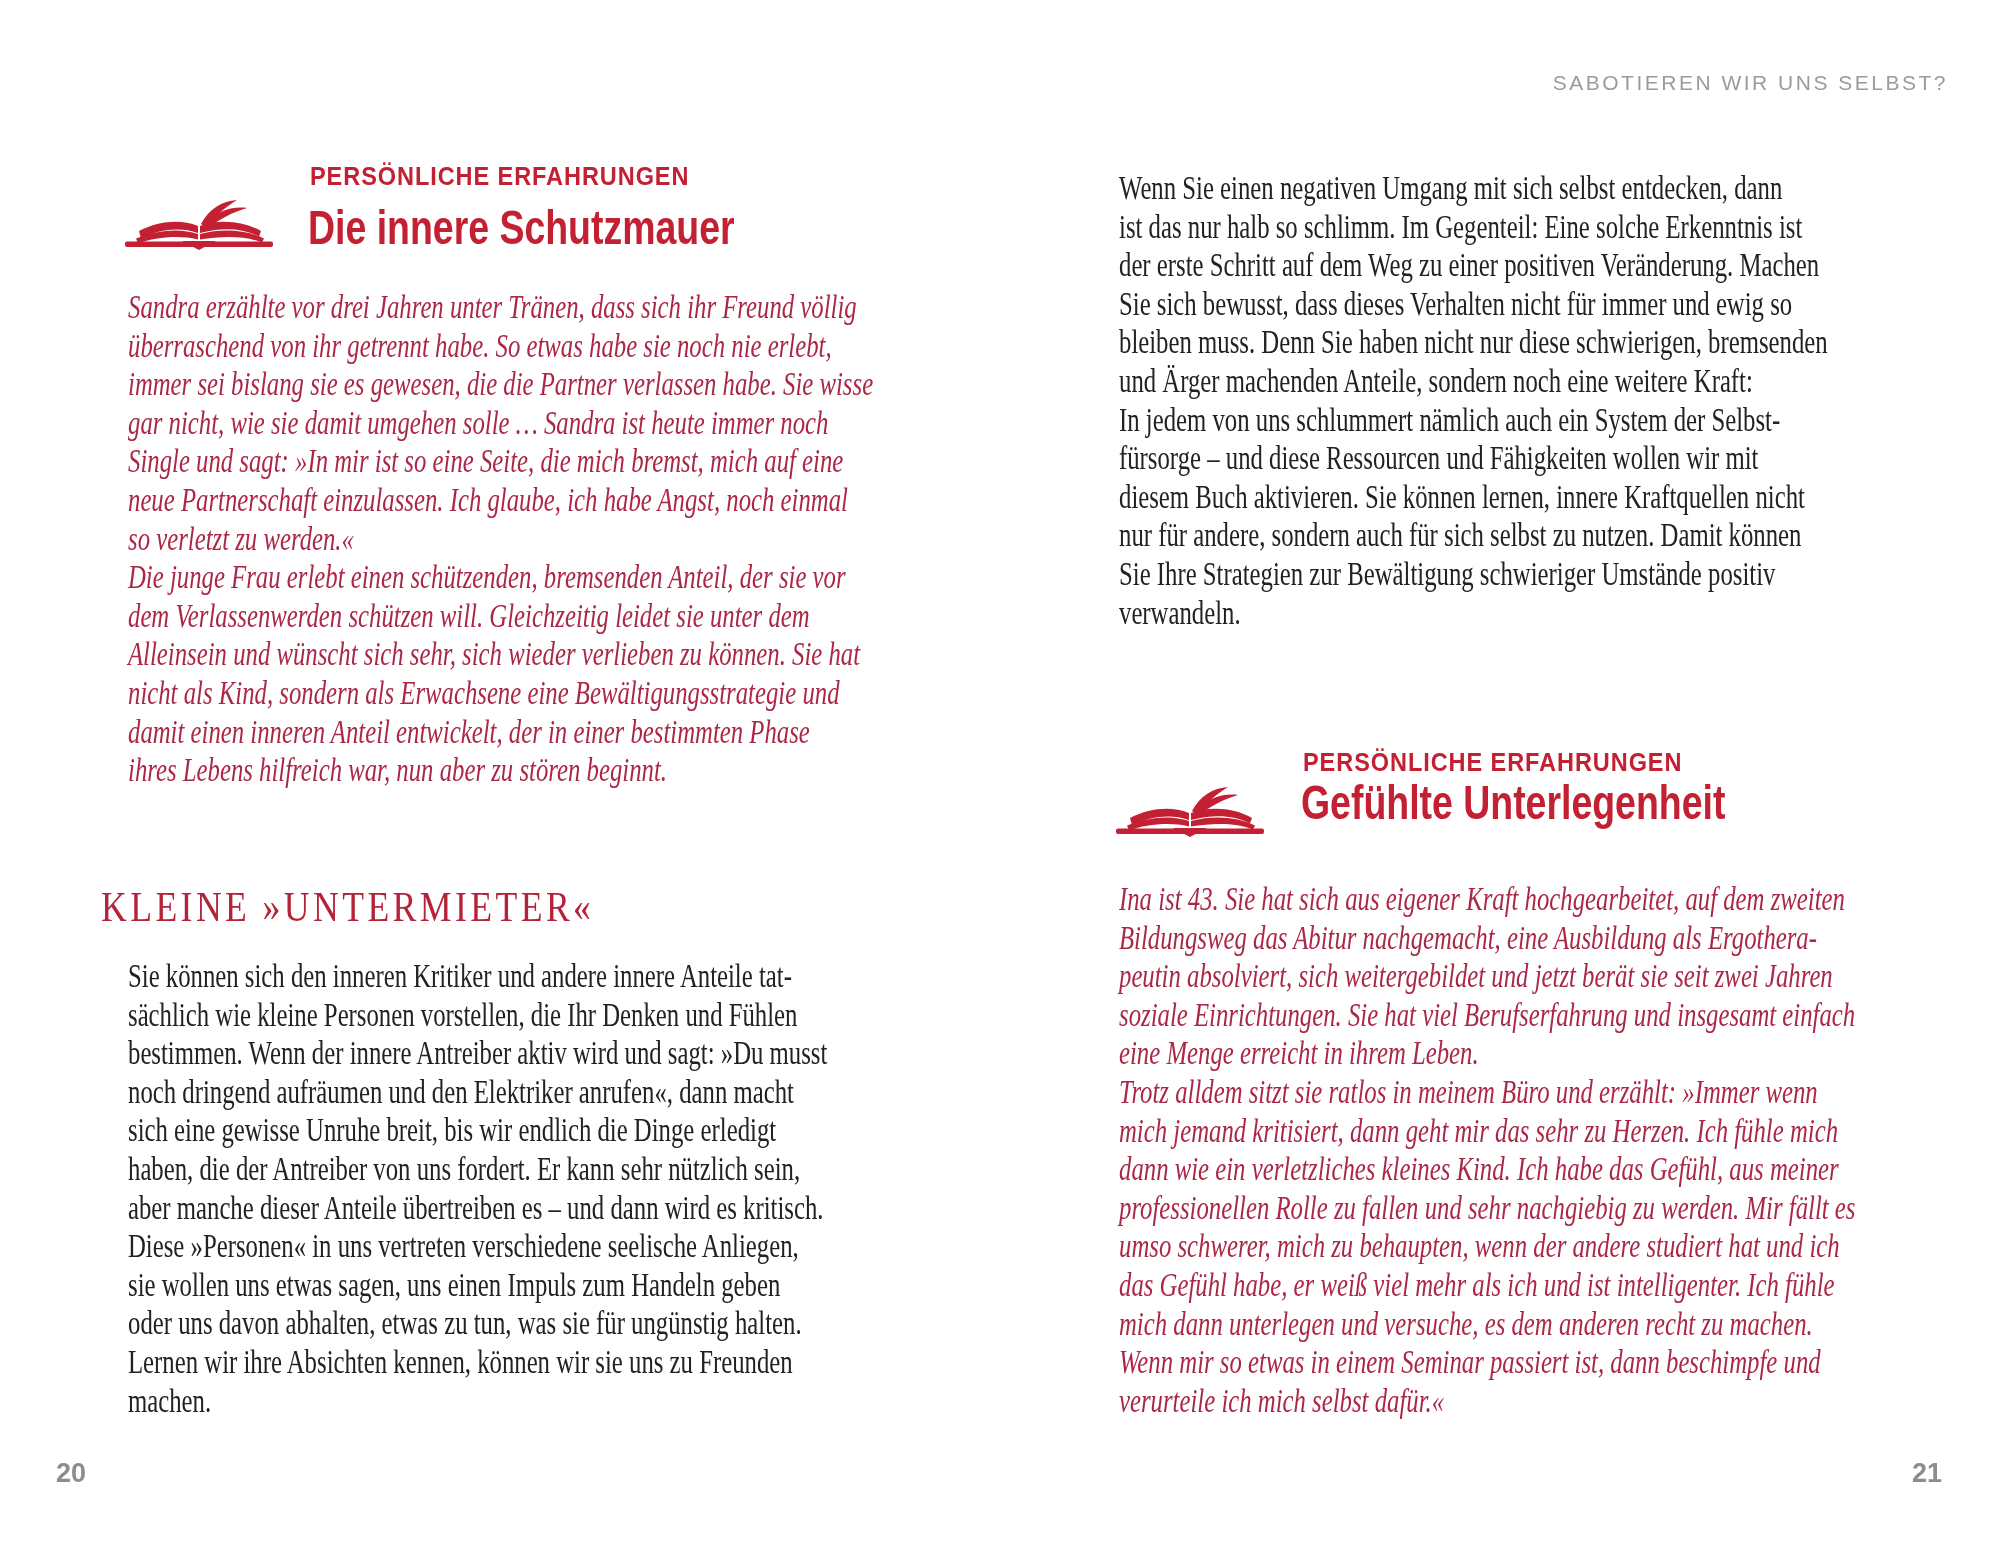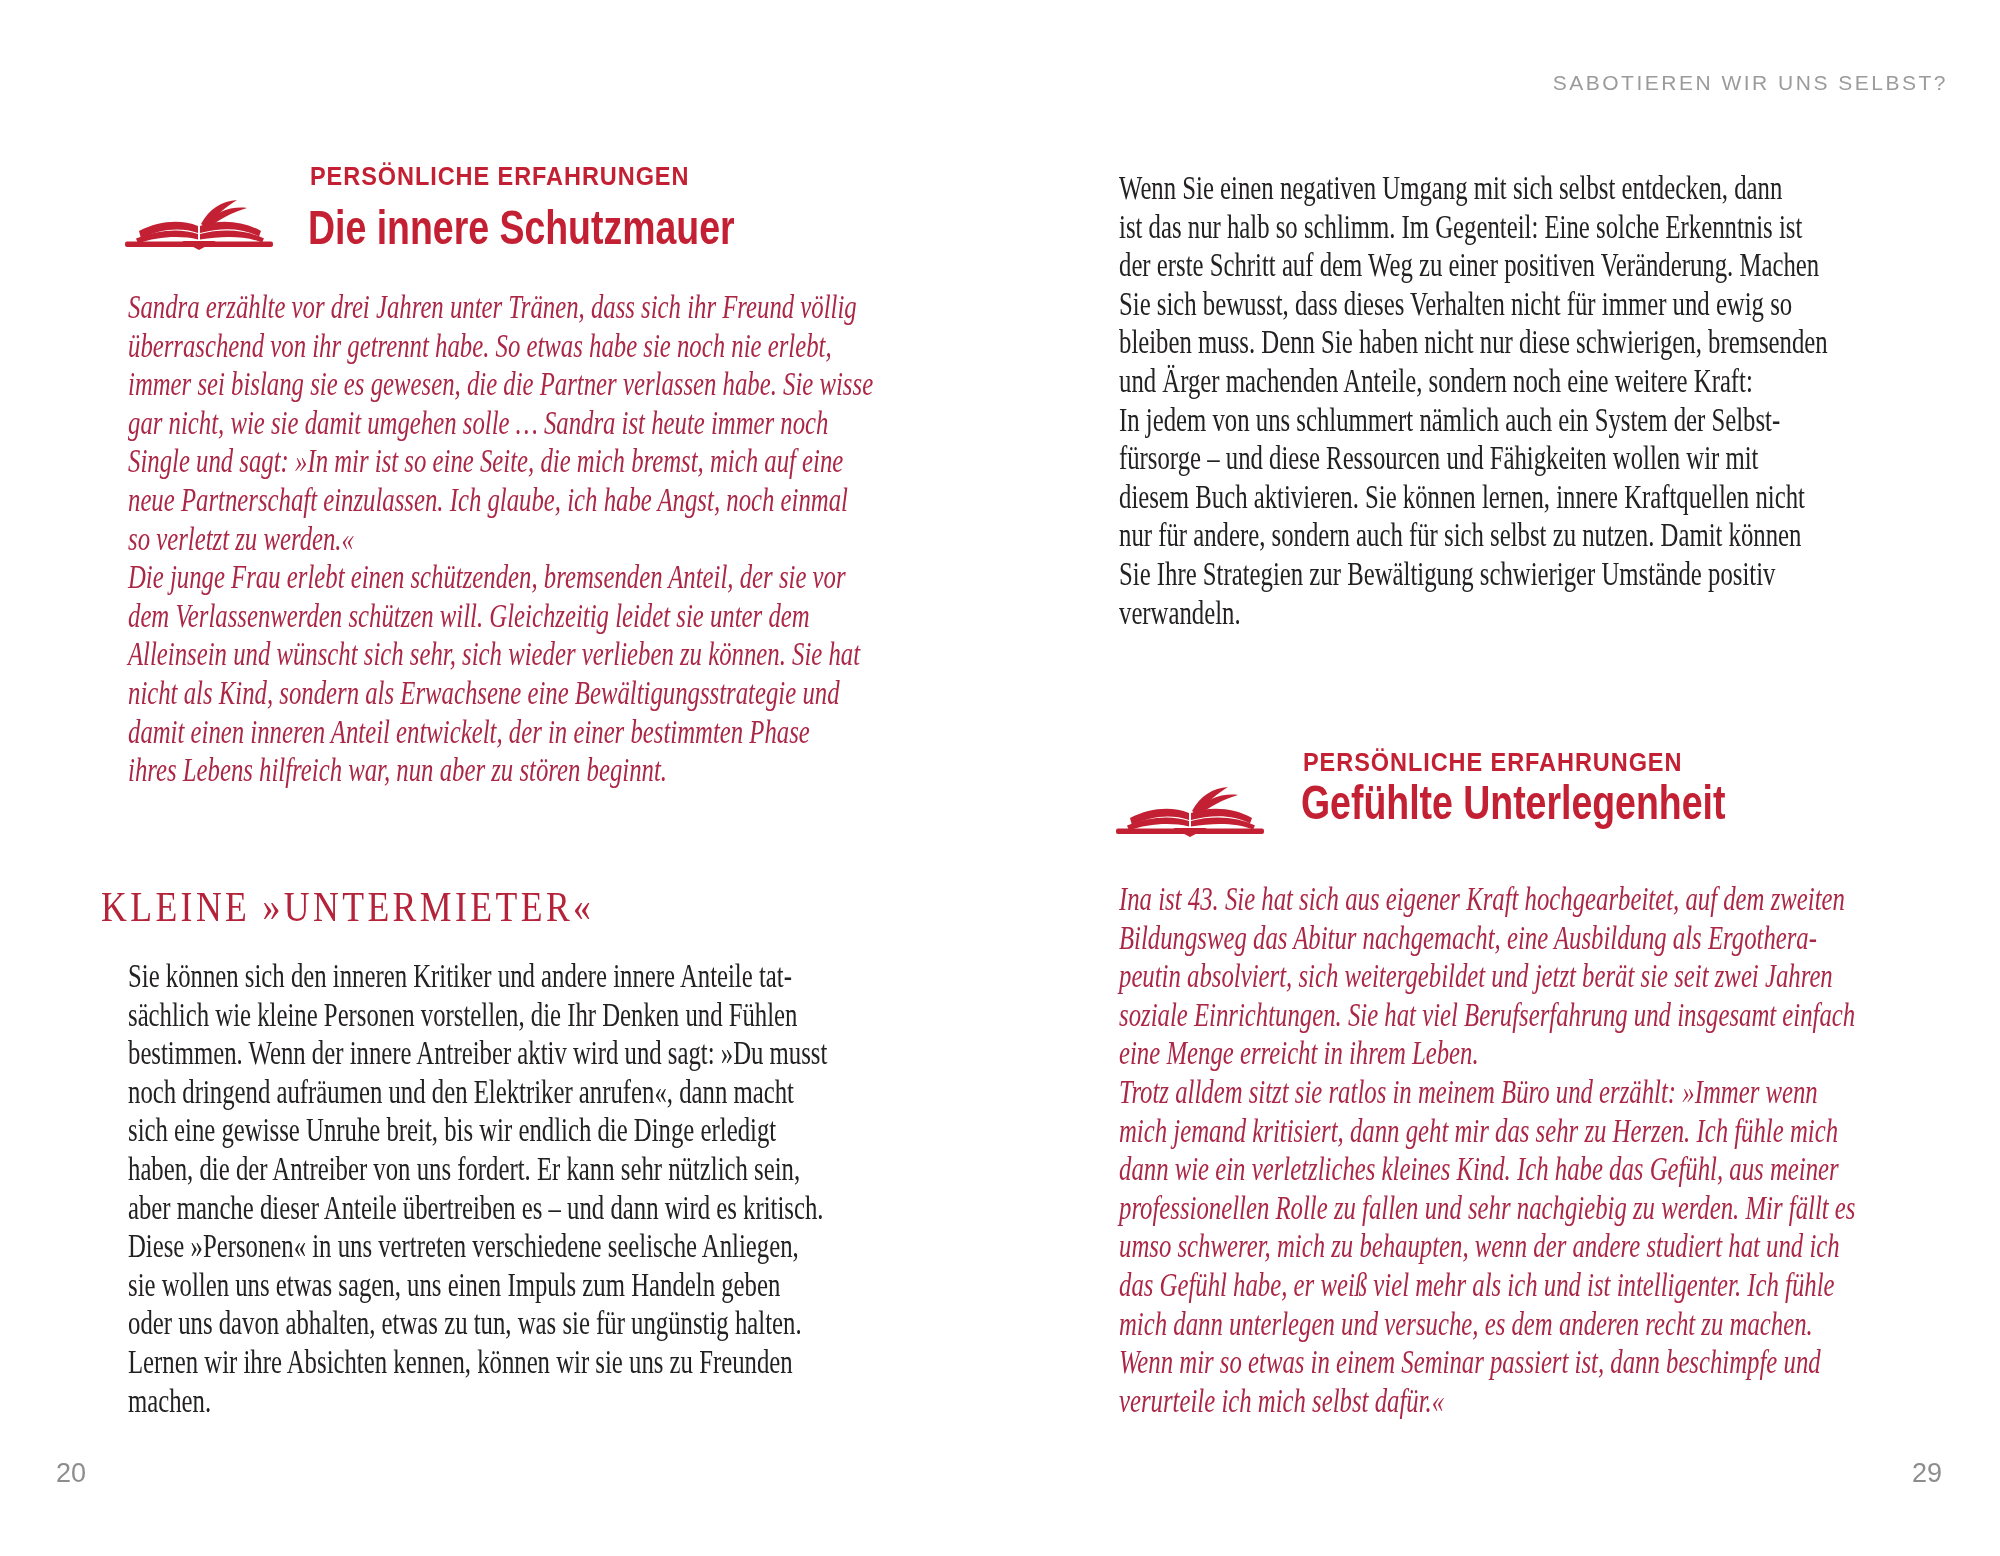--- a/index.html
+++ b/index.html
@@ -39,21 +39,21 @@
   }
   
   .textblock{
     font-size:33px;line-height:38.6px;white-space:pre;
     transform:scaleX(0.75);transform-origin:0 0;
   }
   .roman{color:#232122;}
   .italic{font-style:italic;color:#ab2746;}
   .pagenum{
     font-family:"Liberation Sans","DejaVu Sans",sans-serif;
-    font-size:27px;line-height:1;color:#8d8d8d;white-space:pre;
+    font-size:27px;line-height:1;color:#8d8d8d;white-space:pre;font-weight:bold;
   }
   .book-icon svg{display:block;width:148px;height:50px;}
 </style>
 </head>
 <body>
 
 <div class="spread">
 
   <div class="abs book-icon" style="left:125px;top:200px;">
     <svg viewBox="0 0 148 50" xmlns="http://www.w3.org/2000/svg" aria-hidden="true">
@@ -143,15 +143,15 @@
 Trotz alldem sitzt sie ratlos in meinem Büro und erzählt: »Immer wenn
 mich jemand kritisiert, dann geht mir das sehr zu Herzen. Ich fühle mich
 dann wie ein verletzliches kleines Kind. Ich habe das Gefühl, aus meiner
 professionellen Rolle zu fallen und sehr nachgiebig zu werden. Mir fällt es
 umso schwerer, mich zu behaupten, wenn der andere studiert hat und ich
 das Gefühl habe, er weiß viel mehr als ich und ist intelligenter. Ich fühle
 mich dann unterlegen und versuche, es dem anderen recht zu machen.
 Wenn mir so etwas in einem Seminar passiert ist, dann beschimpfe und
 verurteile ich mich selbst dafür.«</div>
 
-  <div class="abs pagenum" style="right:58px;top:1460px;">29</div>
+  <div class="abs pagenum" style="right:58px;top:1460px;">21</div>
 
 </div>
 
 </body></html>

